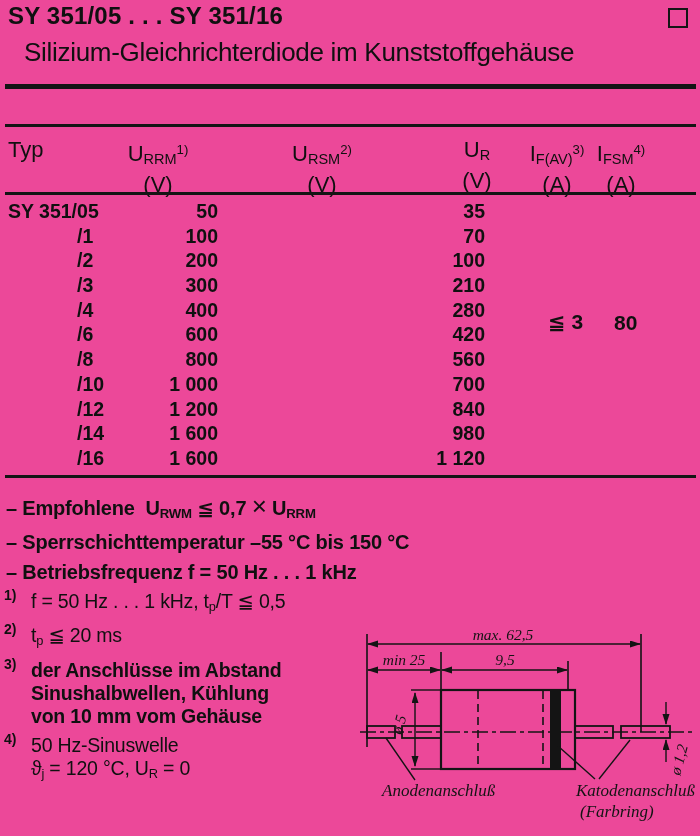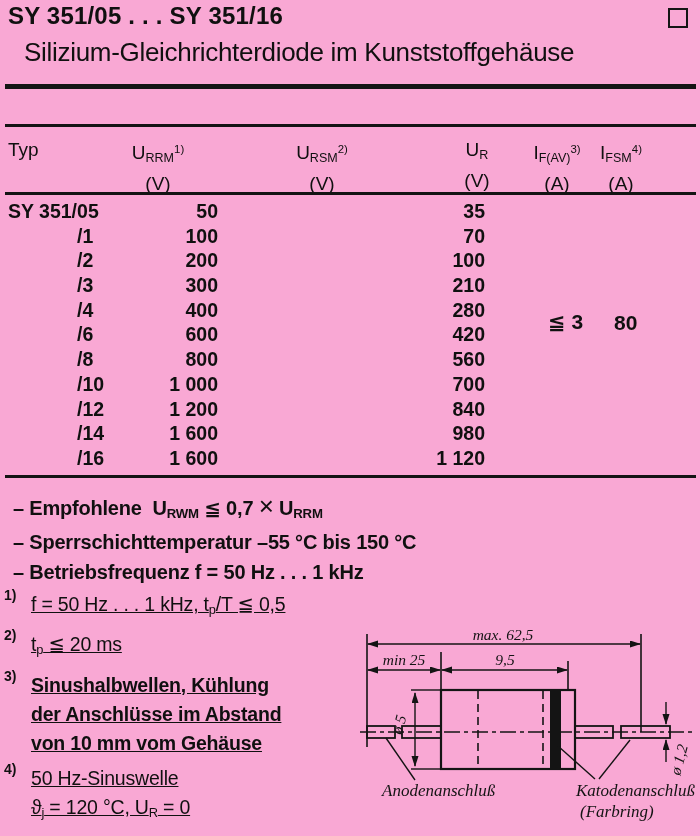--- a/index.html
+++ b/index.html
@@ -1,57 +1,57 @@
 <!DOCTYPE html>
 <html><head>
 <meta charset="utf-8">
 <style>
   html,body { margin:0; padding:0; background:#e8e8e8; }
   .page {
     position:relative; width:700px; height:836px; margin:0 auto;
-    background:#f9a8d4; color:#101010; overflow:hidden;
+    background:#ec4899; color:#101010; overflow:hidden;
     font-family:"Liberation Sans","DejaVu Sans",sans-serif;
   }
   .abs { position:absolute; }
   .title { left:8px; top:2px; font-size:24px; font-weight:700; letter-spacing:.2px; }
   .corner-box { left:668px; top:8px; width:16px; height:16px; border:2.5px solid #151515; background:transparent; }
   .subtitle { left:24px; top:37px; font-size:26px; font-weight:400; letter-spacing:-.3px; }
   .rule-head { left:5px; top:84px; width:691px; height:5px; background:#141414; }
 
   
   .table { left:0; top:124px; width:700px; height:354px; }
   .rule { position:absolute; left:5px; width:691px; height:3px; background:#141414; }
   .r-top { top:0; } .r-mid { top:68px; } .r-bot { top:351px; }
-  .th-cell { position:absolute; top:13px; font-size:19px; line-height:25px; font-weight:400; white-space:pre; }
+  .th-cell { position:absolute; top:13px; font-size:22px; line-height:25px; font-weight:400; white-space:pre; }
   .th-center { text-align:center; }
   .t-rows { position:absolute; left:0; top:76px; width:700px; }
   .t-row { position:relative; height:24.7px; font-size:19.5px; font-weight:700; }
   .c-typ { position:absolute; left:8px; white-space:pre; }
   .c-typ.indent { left:77px; }
   .c-urrm { position:absolute; left:0; width:218px; text-align:right; white-space:pre; }
   .c-ur { position:absolute; left:0; width:485px; text-align:right; white-space:pre; }
   .limit { position:absolute; font-size:21px; font-weight:700; white-space:pre; }
   .limit-ifav { left:548px; top:186px; }
   .limit-ifsm { left:614px; top:187px; }
 
   .sb { font-size:.66em; vertical-align:-.22em; }
   .sp { font-size:.6em; vertical-align:.55em; }
   .bigx { font-size:1.3em; font-weight:400; }
   .segline { white-space:pre-wrap; }
 
   
-  .notes { left:6px; top:492px; font-size:20px; font-weight:700;margin-left:7px; }
+  .notes { left:6px; top:492px; font-size:20px; font-weight:700; }
   .note-line { line-height:29.5px; letter-spacing:-.2px; }
 
   
   .fns { left:4px; top:590px; width:356px; }
   .fn { display:flex; margin-bottom:6.5px; font-size:19.5px; font-weight:400; }
   .fn.bold { font-weight:700; }
   .fn-marker { flex:none; width:27px; font-size:14px; position:relative; top:-3px; font-weight:700; }
-  .fn-line { line-height:29px; letter-spacing:-.2px;text-decoration:underline; }
+  .fn-line { line-height:23px; letter-spacing:-.2px; }
 
   
   .drawing { left:358px; top:628px; }
   .dimtext { font-family:"Liberation Serif","DejaVu Serif",serif; font-style:italic; font-size:15.5px; fill:#141414; }
   .lbltext { font-family:"Liberation Serif","DejaVu Serif",serif; font-style:italic; font-size:17px; fill:#141414; }
 </style>
 </head>
 <body>
 
 <div class="page">
@@ -149,22 +149,22 @@
       </div>
       <div class="fn">
         <span class="fn-marker">2)</span>
         <div>
           <div class="fn-line segline"><span>t</span><span class="sb">p</span><span> ≦ 20 ms</span></div>
         </div>
       </div>
       <div class="fn bold">
         <span class="fn-marker">3)</span>
         <div>
+          <div class="fn-line segline"><span>der Anschlüsse im Abstand</span></div>
           <div class="fn-line segline"><span>Sinushalbwellen, Kühlung</span></div>
-          <div class="fn-line segline"><span>der Anschlüsse im Abstand</span></div>
           <div class="fn-line segline"><span>von 10 mm vom Gehäuse</span></div>
         </div>
       </div>
       <div class="fn">
         <span class="fn-marker">4)</span>
         <div>
           <div class="fn-line segline"><span>50 Hz-Sinuswelle</span></div>
           <div class="fn-line segline"><span>ϑ</span><span class="sb">j</span><span> = 120 °C, U</span><span class="sb">R</span><span> = 0</span></div>
         </div>
       </div>

